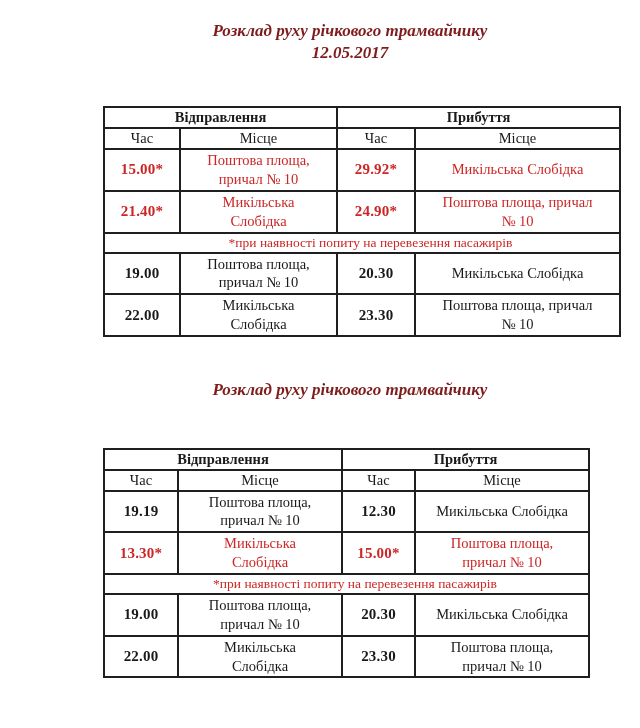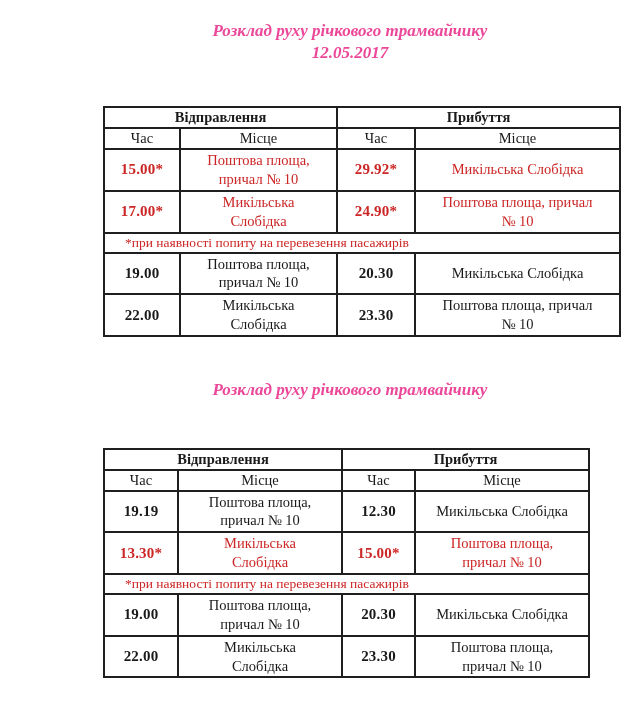--- a/index.html
+++ b/index.html
@@ -12,21 +12,21 @@
     overflow: hidden;
   }
   .title-block {
     margin: 20px 0 0 92px;
     width: 516px;
     text-align: center;
     font-weight: bold;
     font-style: italic;
     font-size: 17px;
     line-height: 1.28;
-    color: #ec4899;
+    color: #7f1d1d;
   }
   .title-block.second { margin-top: 42px; }
   table.tt {
     margin-left: 103px;
     border-collapse: collapse;
     table-layout: fixed;
     font-size: 14.5px;
     color: var(--ink);
   }
   table.t1 { margin-top: 42px; width: 516px; }
@@ -37,21 +37,21 @@
     vertical-align: middle;
     padding: 1px 3px;
     overflow: hidden;
   }
   .tt th { font-weight: bold; font-size: 14.5px; }
   .tt .shead td { font-weight: normal; }
   .tt td.time { font-weight: bold; font-size: 15px; letter-spacing: 0.2px; }
   .tt td.place { white-space: pre-line; line-height: 1.3; }
   .tt tr.red td { color: var(--red); }
   .tt tr.note-row td {
-    text-align: left;
+    text-align: center;
     color: var(--red);
     font-size: 13.5px;
     padding-left: 20px;
     white-space: nowrap;
   }
   
   .t1 tr.ghead th { height: 17px; }
   .t1 tr.shead td { height: 17px; }
   .t1 tr.d-tall td { height: 38px; }
   .t1 tr.note-row td { height: 14px; }
@@ -91,21 +91,21 @@
       <td>Місце</td>
     </tr>
     <tr class="red d-tall">
       <td class="time">15.00*</td>
       <td class="place">Поштова площа,
 причал № 10</td>
       <td class="time">29.92*</td>
       <td class="place">Микільська Слобідка</td>
     </tr>
     <tr class="red d-tall">
-      <td class="time">17.00*</td>
+      <td class="time">21.40*</td>
       <td class="place">Микільська
 Слобідка</td>
       <td class="time">24.90*</td>
       <td class="place">Поштова площа, причал
 № 10</td>
     </tr>
     <tr class="note-row">
       <td colspan="4">*при наявності попиту на перевезення пасажирів</td>
     </tr>
     <tr class="d-mid">

